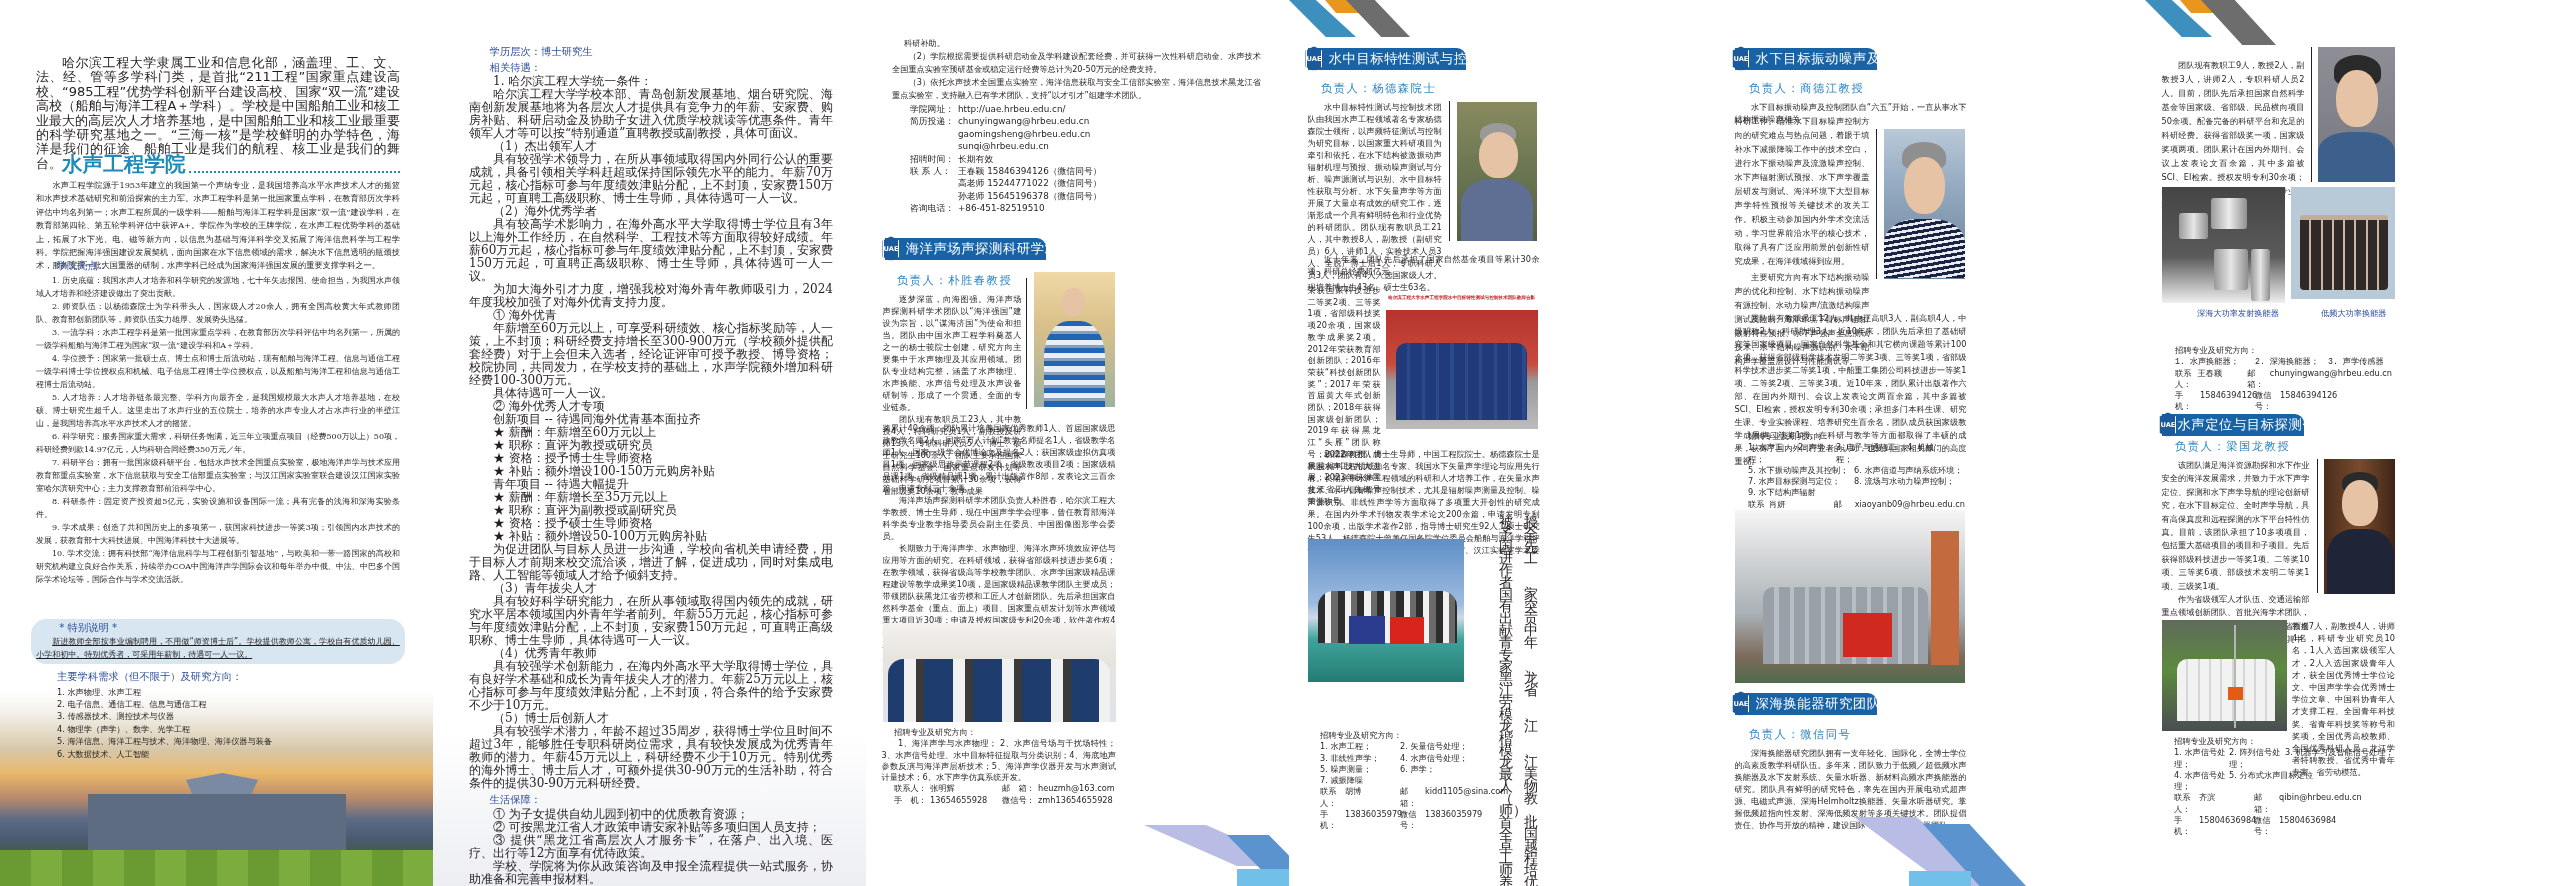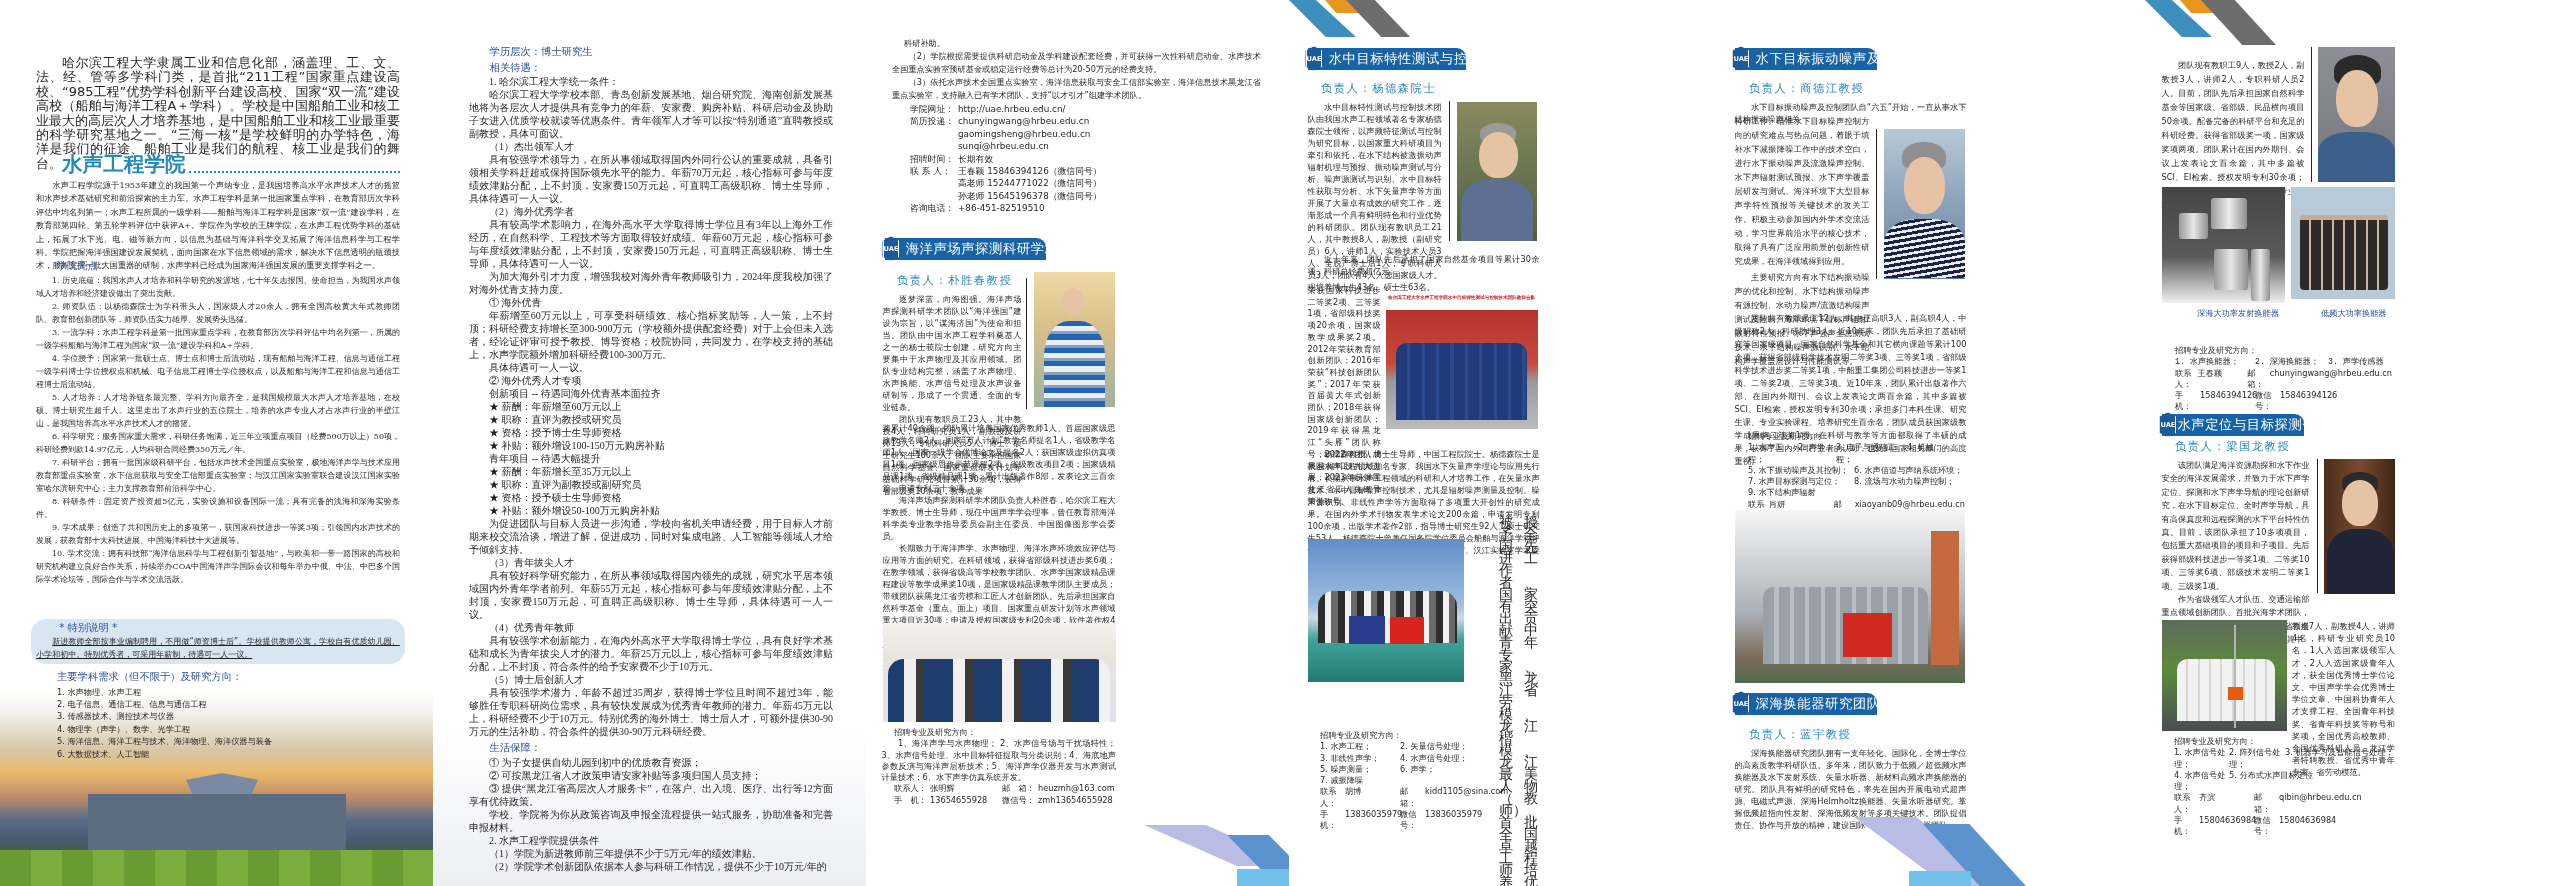--- a/index.html
+++ b/index.html
@@ -34,21 +34,21 @@
   .subjects .blue-heading { margin-bottom: 1px; }
   .subjects .line { line-height: 12.4px; }
   .campus { position: absolute; left: 0; top: 691px; width: 433px; height: 195px;
     background: linear-gradient(180deg, #ffffff 0%, #f2efe8 12%, #d7c7a8 30%, #e9b96a 42%, #b9896b 55%, #5a6b86 66%, #4b5a72 76%, #3f5e36 86%, #6c9a3b 100%); }
   .campus .bldg { position: absolute; left: 88px; top: 103px; width: 258px; height: 57px; background: #5e6c82; }
   .campus .roof { position: absolute; left: 186px; top: 82px; width: 72px; height: 23px; background: #7a8aa3; clip-path: polygon(10% 100%, 0 30%, 50% 0, 100% 30%, 90% 100%); }
   .campus .field { position: absolute; left: 0; bottom: 0; width: 433px; height: 36px; background: repeating-linear-gradient(90deg, #6a9b33 0 31px, #7cac3e 31px 62px); }
 
   
   .p2-body { position: absolute; left: 36px; top: 44px; width: 364px; }
-  .p2-body .line, .p2-body p { font-size: 10px; line-height: 13px; font-family: Liberation Serif, serif; }
+  .p2-body .line, .p2-body p { font-size: 12px; line-height: 13px; }
   .p2-body .blue-heading { line-height: 15.5px; }
   .p2-bg { position: absolute; left: 0; bottom: 0; width: 433px; height: 155px; background: linear-gradient(180deg, rgba(255,255,255,1) 0%, #eceef2 100%); }
 
   
   .p3-top { position: absolute; left: 26px; top: 37px; width: 369px; }
   .p3-top p, .p3-top .line { font-size: 8.2px; line-height: 13px; }
   .contact-grid { margin-top: 1px; padding-left: 18px; }
   .contact-grid .row { display: flex; font-size: 8.8px; line-height: 12.4px; }
   .contact-grid .k { width: 48px; white-space: nowrap; }
 
@@ -369,21 +369,21 @@
   </div>
   <div class="photo" style="left:17.5px;top:510px;width:230px;height:173px;background:linear-gradient(180deg,#f6f6f6 0%,#cfd2d4 30%,#a9b1b6 60%,#7c6a5a 85%,#4f6b4b 100%);">
     <div class="body" style="left:28px;top:77px;width:165px;height:77px;background:repeating-linear-gradient(90deg,#9aa0a8 0 11.3px,#b8bec6 11.3px 15.5px);border-radius:10.3px 10.3px 0 0;"></div>
     <div style="position:absolute;left:108px;top:103px;width:49px;height:44px;background:#d0291f;"></div>
     <div style="position:absolute;left:196px;top:20.6px;width:28px;height:134px;background:#c36a3e;"></div>
   </div>
   <div class="team-banner" style="left:17.5px;top:693px;width:142px;">
     <span class="badge">UAE</span>
     <span class="title">深海换能器研究团队</span>
   </div>
-  <div class="leader" style="left:32px;top:727px;">负责人：蓝宇教授</div>
+  <div class="leader" style="left:32px;top:727px;">负责人：微信同号</div>
   <div class="block sans" style="left:17.5px;top:747px;width:232px;">
     <p class="indent">深海换能器研究团队拥有一支年轻化、国际化，全博士学位的高素质教学科研队伍。多年来，团队致力于低频／超低频水声换能器及水下发射系统、矢量水听器、新材料高频水声换能器的研究。团队具有鲜明的研究特色，率先在国内开展电动式超声源、电磁式声源、深海Helmholtz换能器、矢量水听器研究。掌握低频超指向性发射、深海低频发射等多项关键技术。团队提倡责任、协作与开放的精神，建设国际一流的水声换能器团队。</p>
   </div>
   <div class="stripe" style="left:137px;top:817px;width:155px;height:69px;background:#b9bde6;clip-path:polygon(0 0,40% 0,100% 100%,60% 100%);"></div>
   <div class="stripe" style="left:206px;top:824px;width:103px;height:62px;background:#5b93cf;clip-path:polygon(0 0,45% 0,100% 100%,55% 100%);"></div>
   <div class="stripe" style="left:192px;top:871px;width:62px;height:15px;background:#71c0ea;"></div>
 </section>
 
 <section class="panel" id="p6">
   <div class="stripe" style="left:0;top:0;width:67px;height:37px;background:#3d8fbd;clip-path:polygon(0 0,40% 0,100% 100%,55% 100%);"></div>

